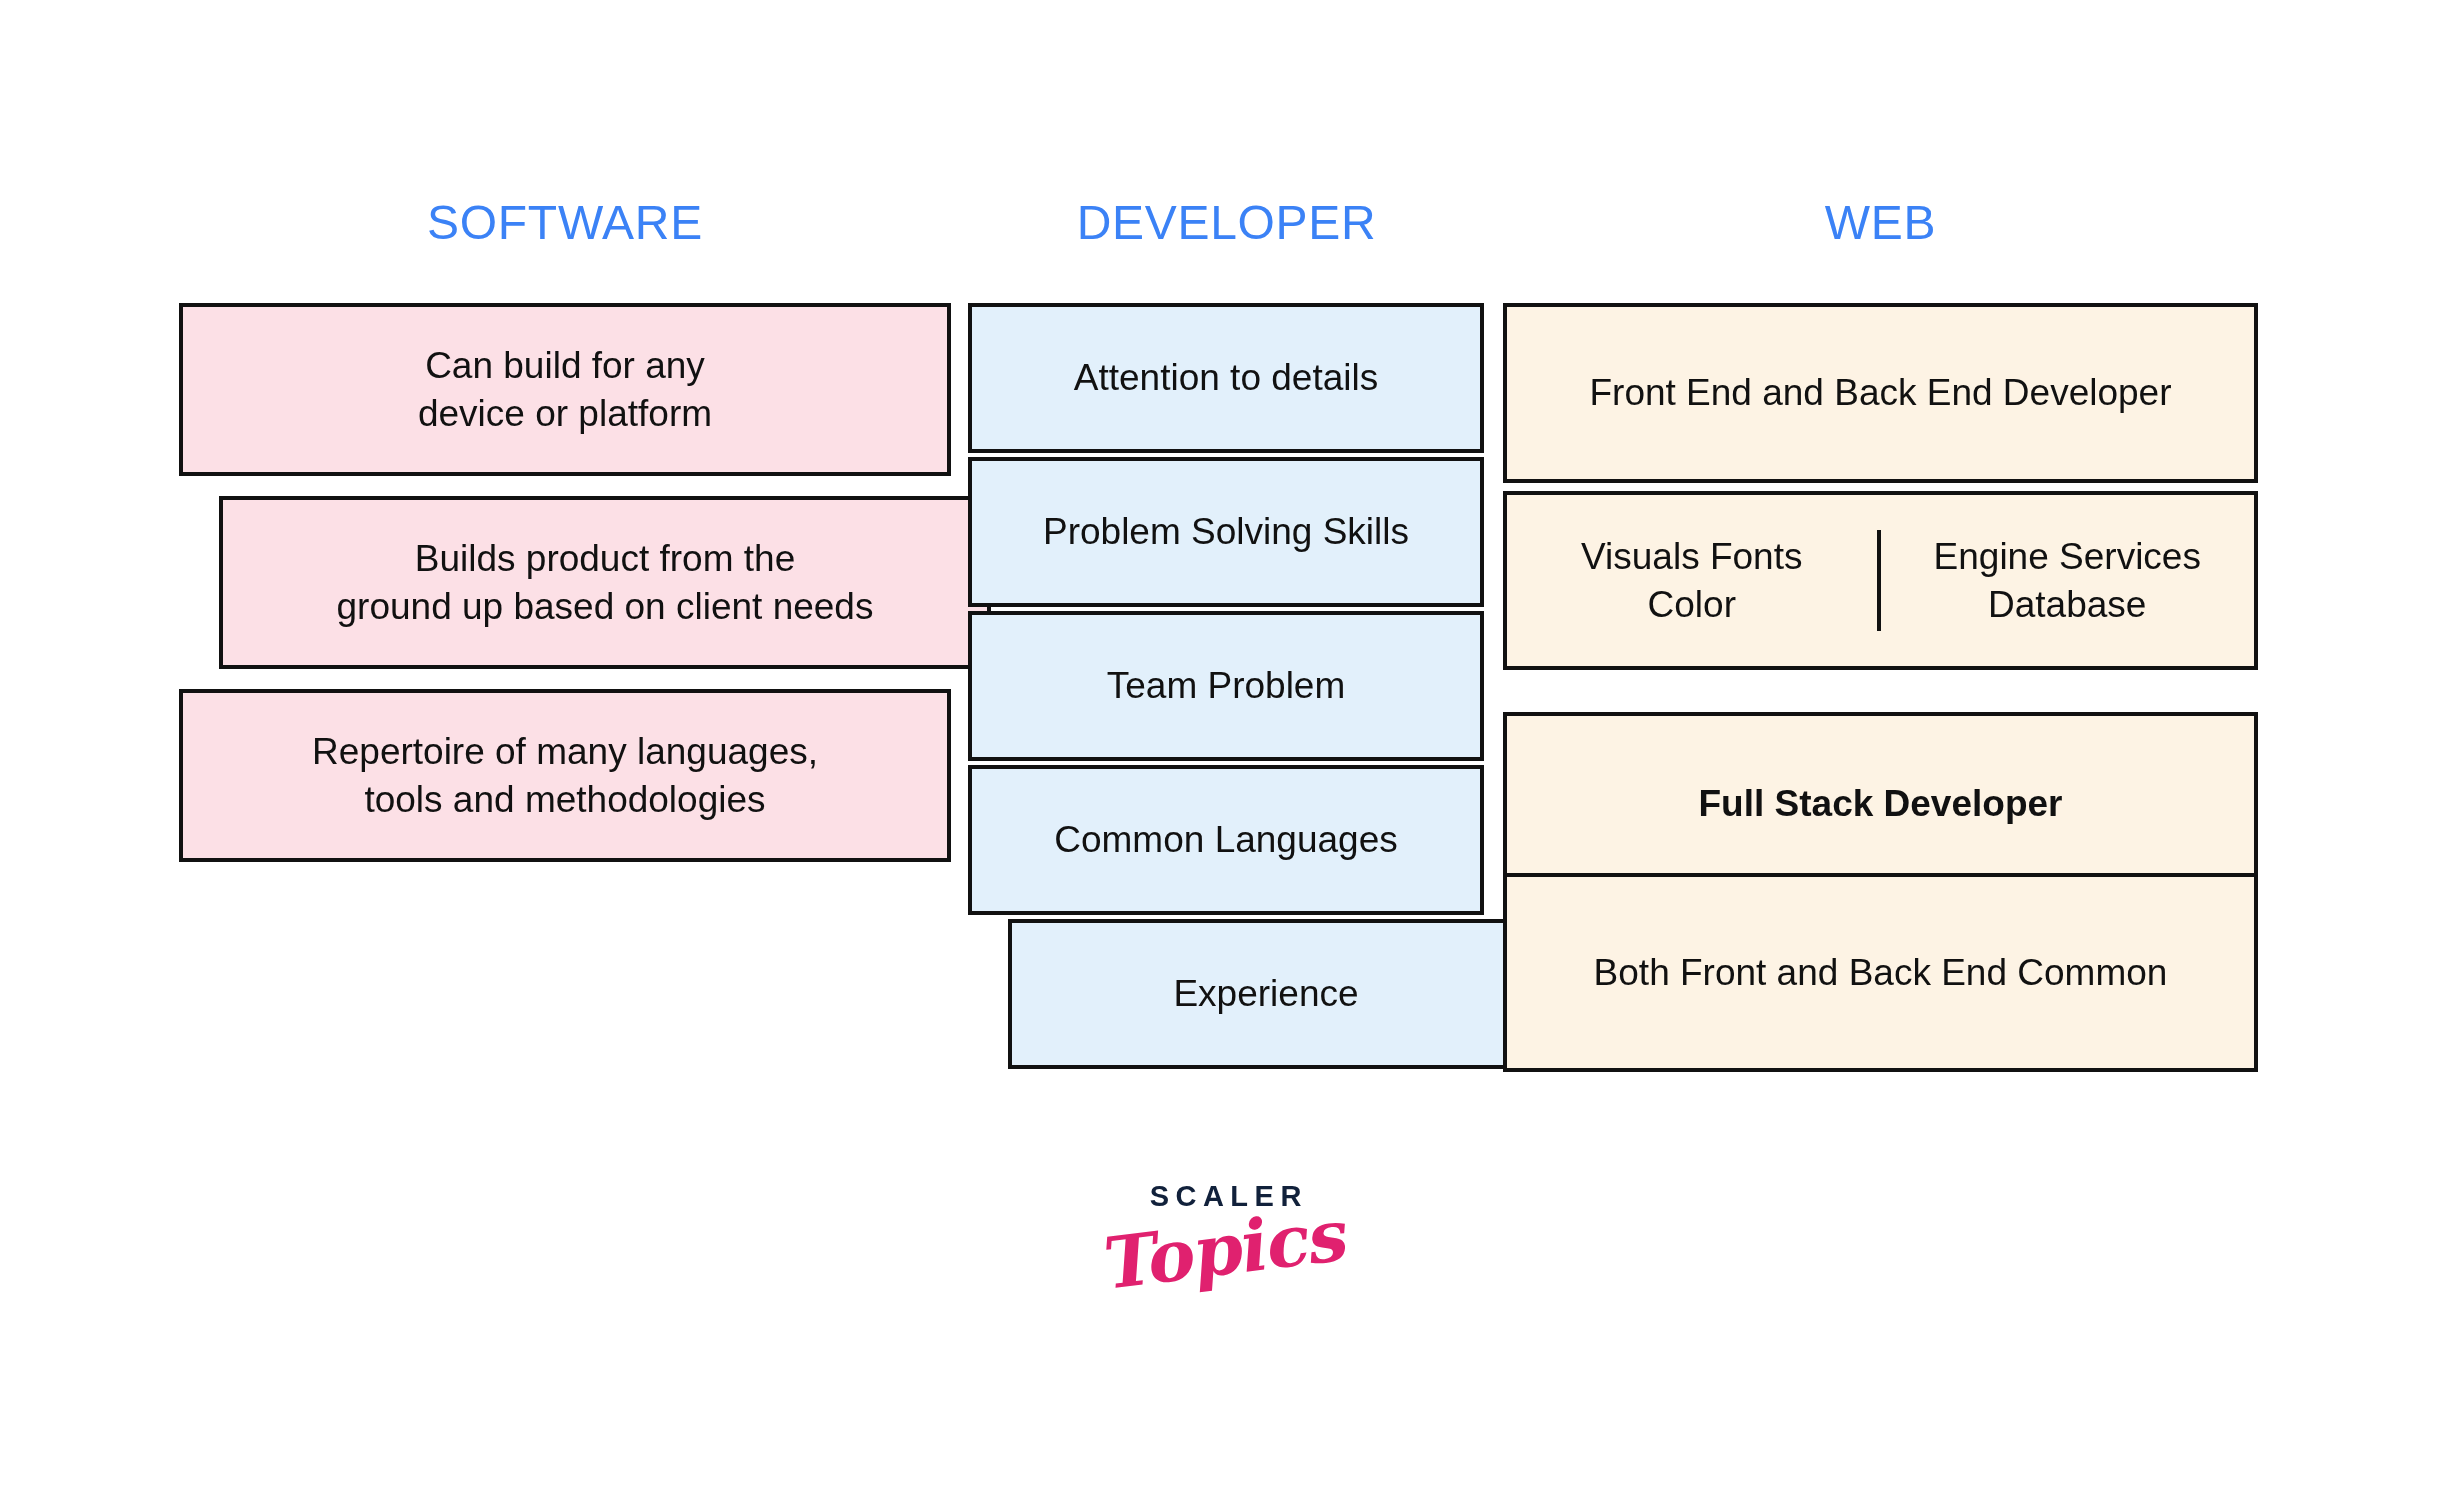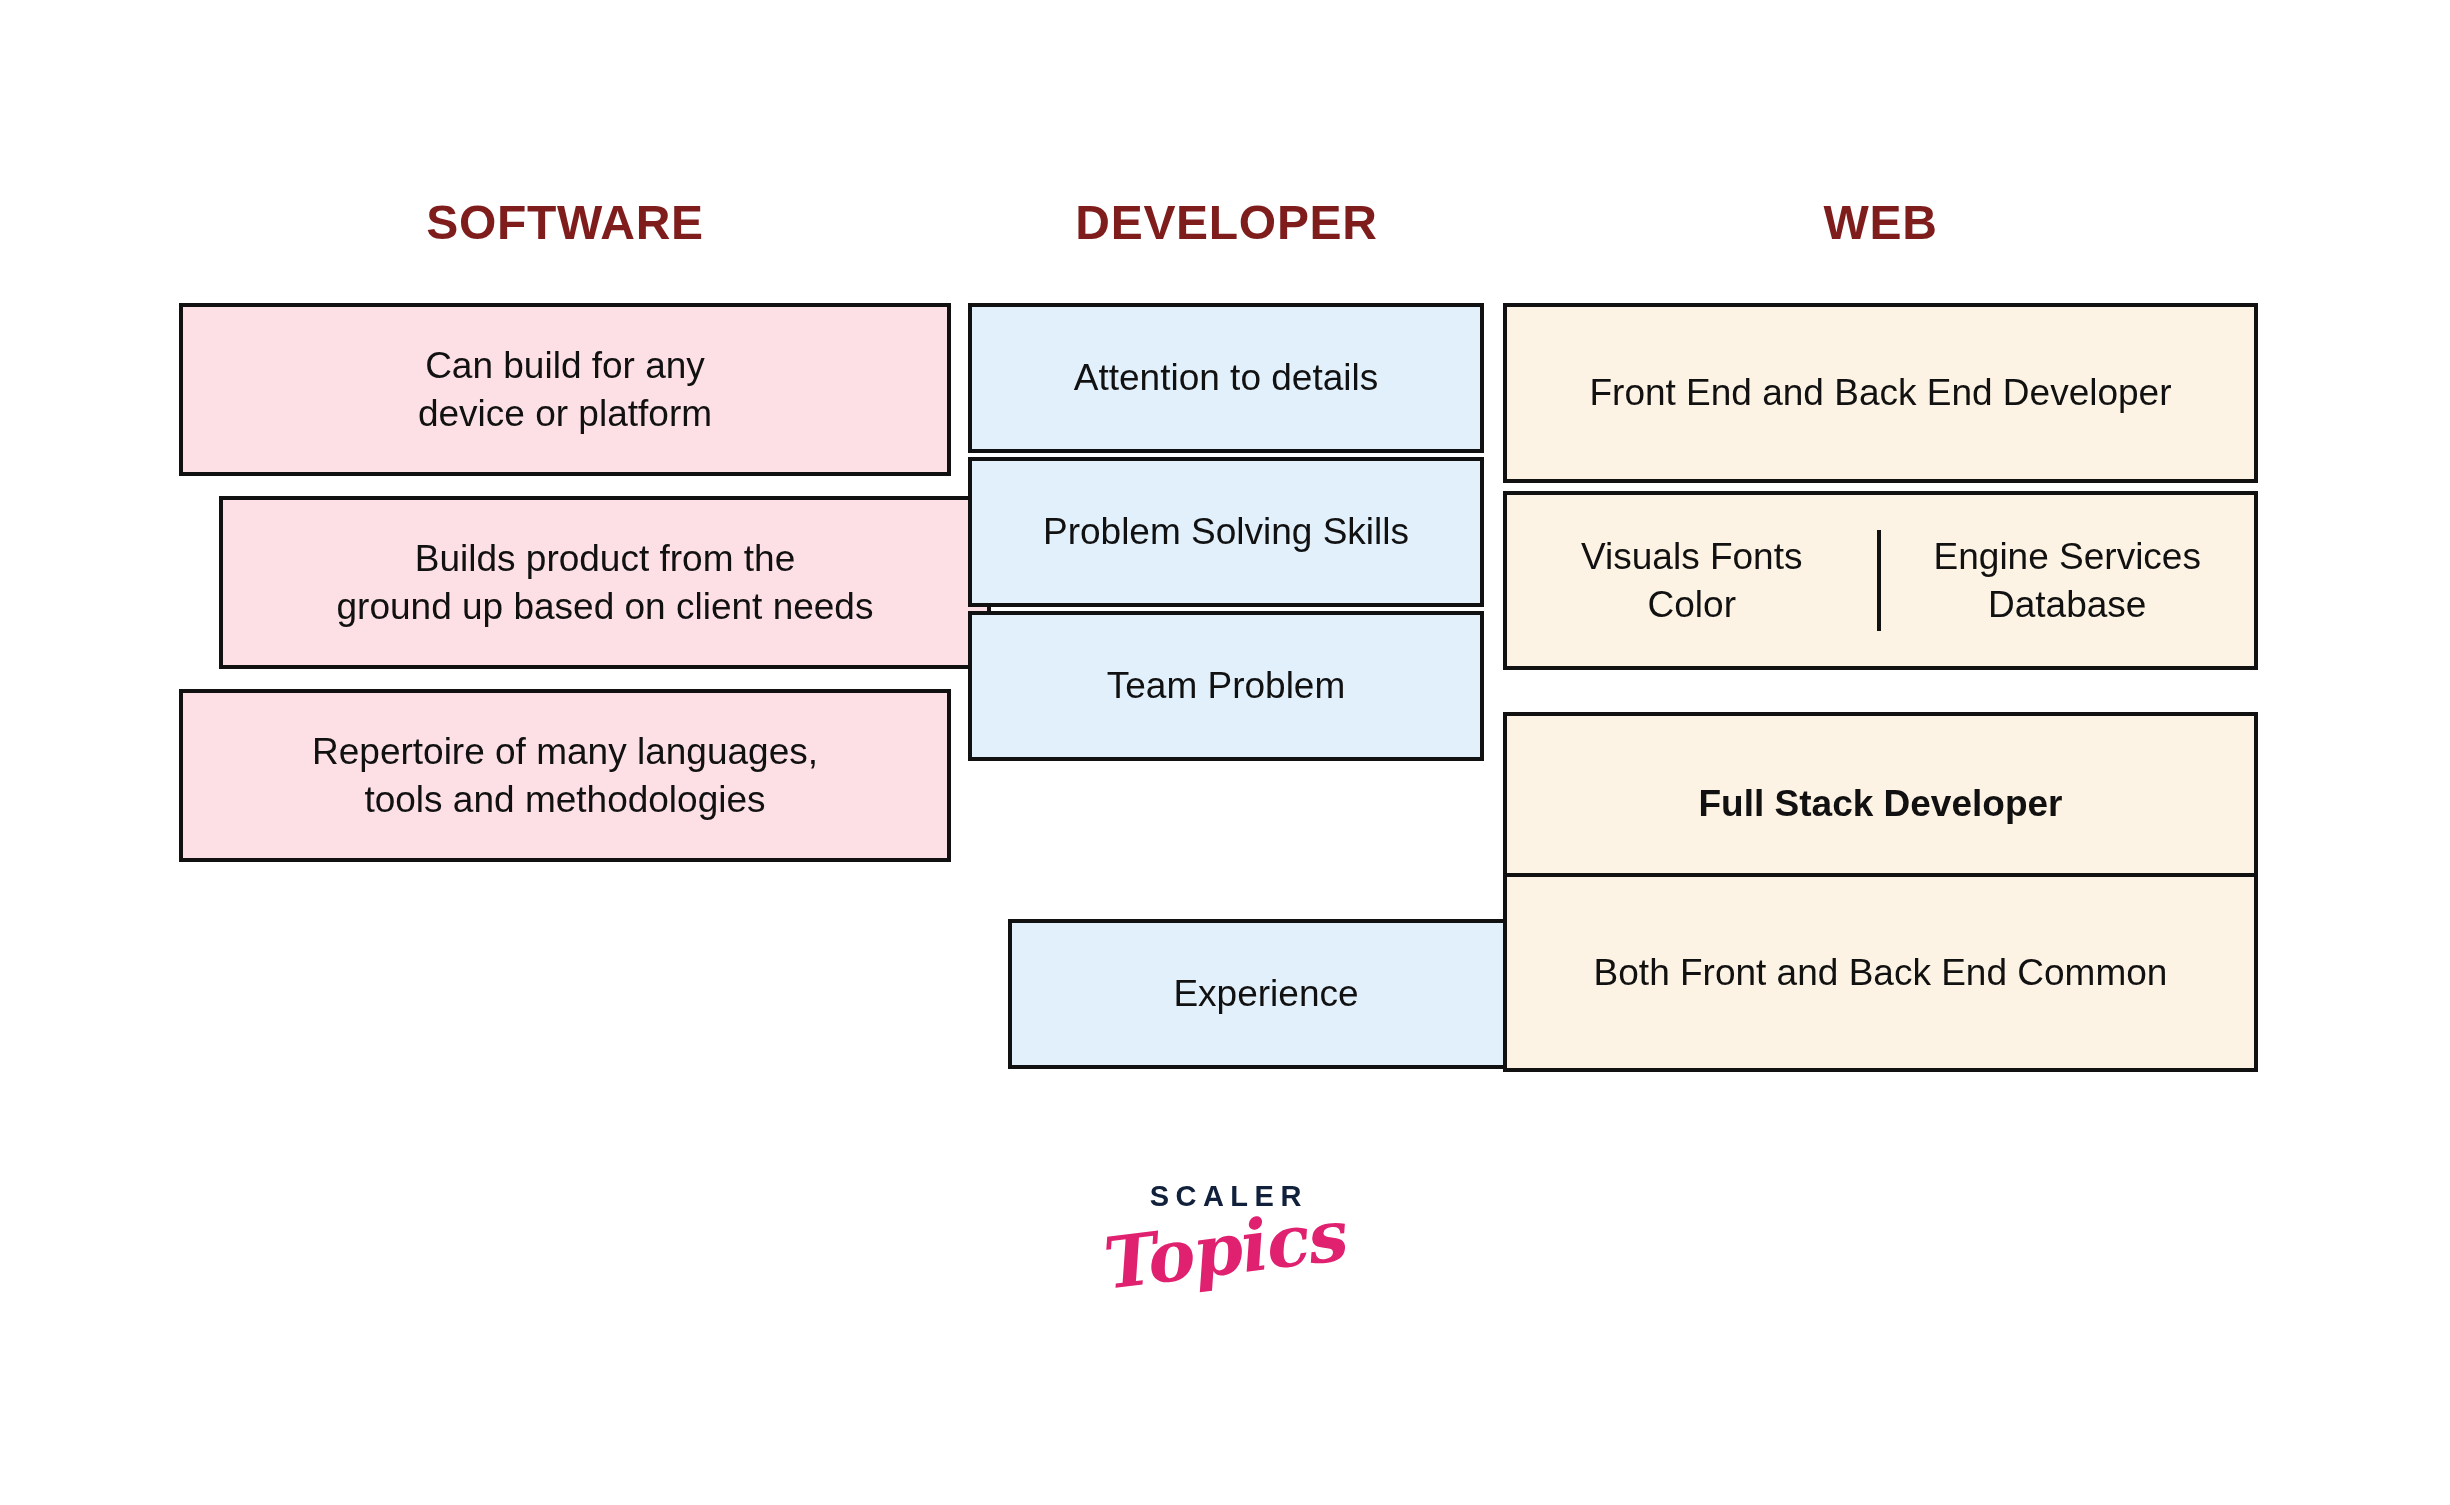--- a/index.html
+++ b/index.html
@@ -19,25 +19,25 @@
   .canvas {
     position: relative;
     width: 2450px;
     height: 1505px;
     background: #ffffff;
   }
 
   
   .col-header {
     position: absolute;
-    font-weight: 700;
+    font-weight: 400;
     font-size: 48px;
     letter-spacing: 0.7px;
     text-align: center;
-    color: #7f1d1d;
+    color: #3b82f6;
     white-space: nowrap;
   }
   #hdr-software { left: 179px;  top: 195px; width: 772px; }
   #hdr-developer{ left: 967px; top: 195px; width: 519px;  }
   #hdr-web      { left: 1503px; top: 195px; width: 755px; }
 
   
   .box {
     position: absolute;
     box-sizing: border-box;
@@ -152,20 +152,23 @@
   </div>
 
   <div class="box blue col-blue" id="dev-box-1">
     <span class="txt">Problem Solving Skills</span>
   </div>
 
   <div class="box blue col-blue" id="dev-box-2">
     <span class="txt">Team Problem</span>
   </div>
 
+  <div class="box blue col-blue" id="dev-box-3">
+    <span class="txt">Common Languages</span>
+  </div>
 
   <div class="box blue col-blue" id="dev-box-4">
     <span class="txt">Experience</span>
   </div>
 
   <div class="box cream col-cream" id="web-box-0">
     <span class="txt">Front End and Back End Developer</span>
   </div>
 
   <div class="box cream col-cream" id="web-split">

